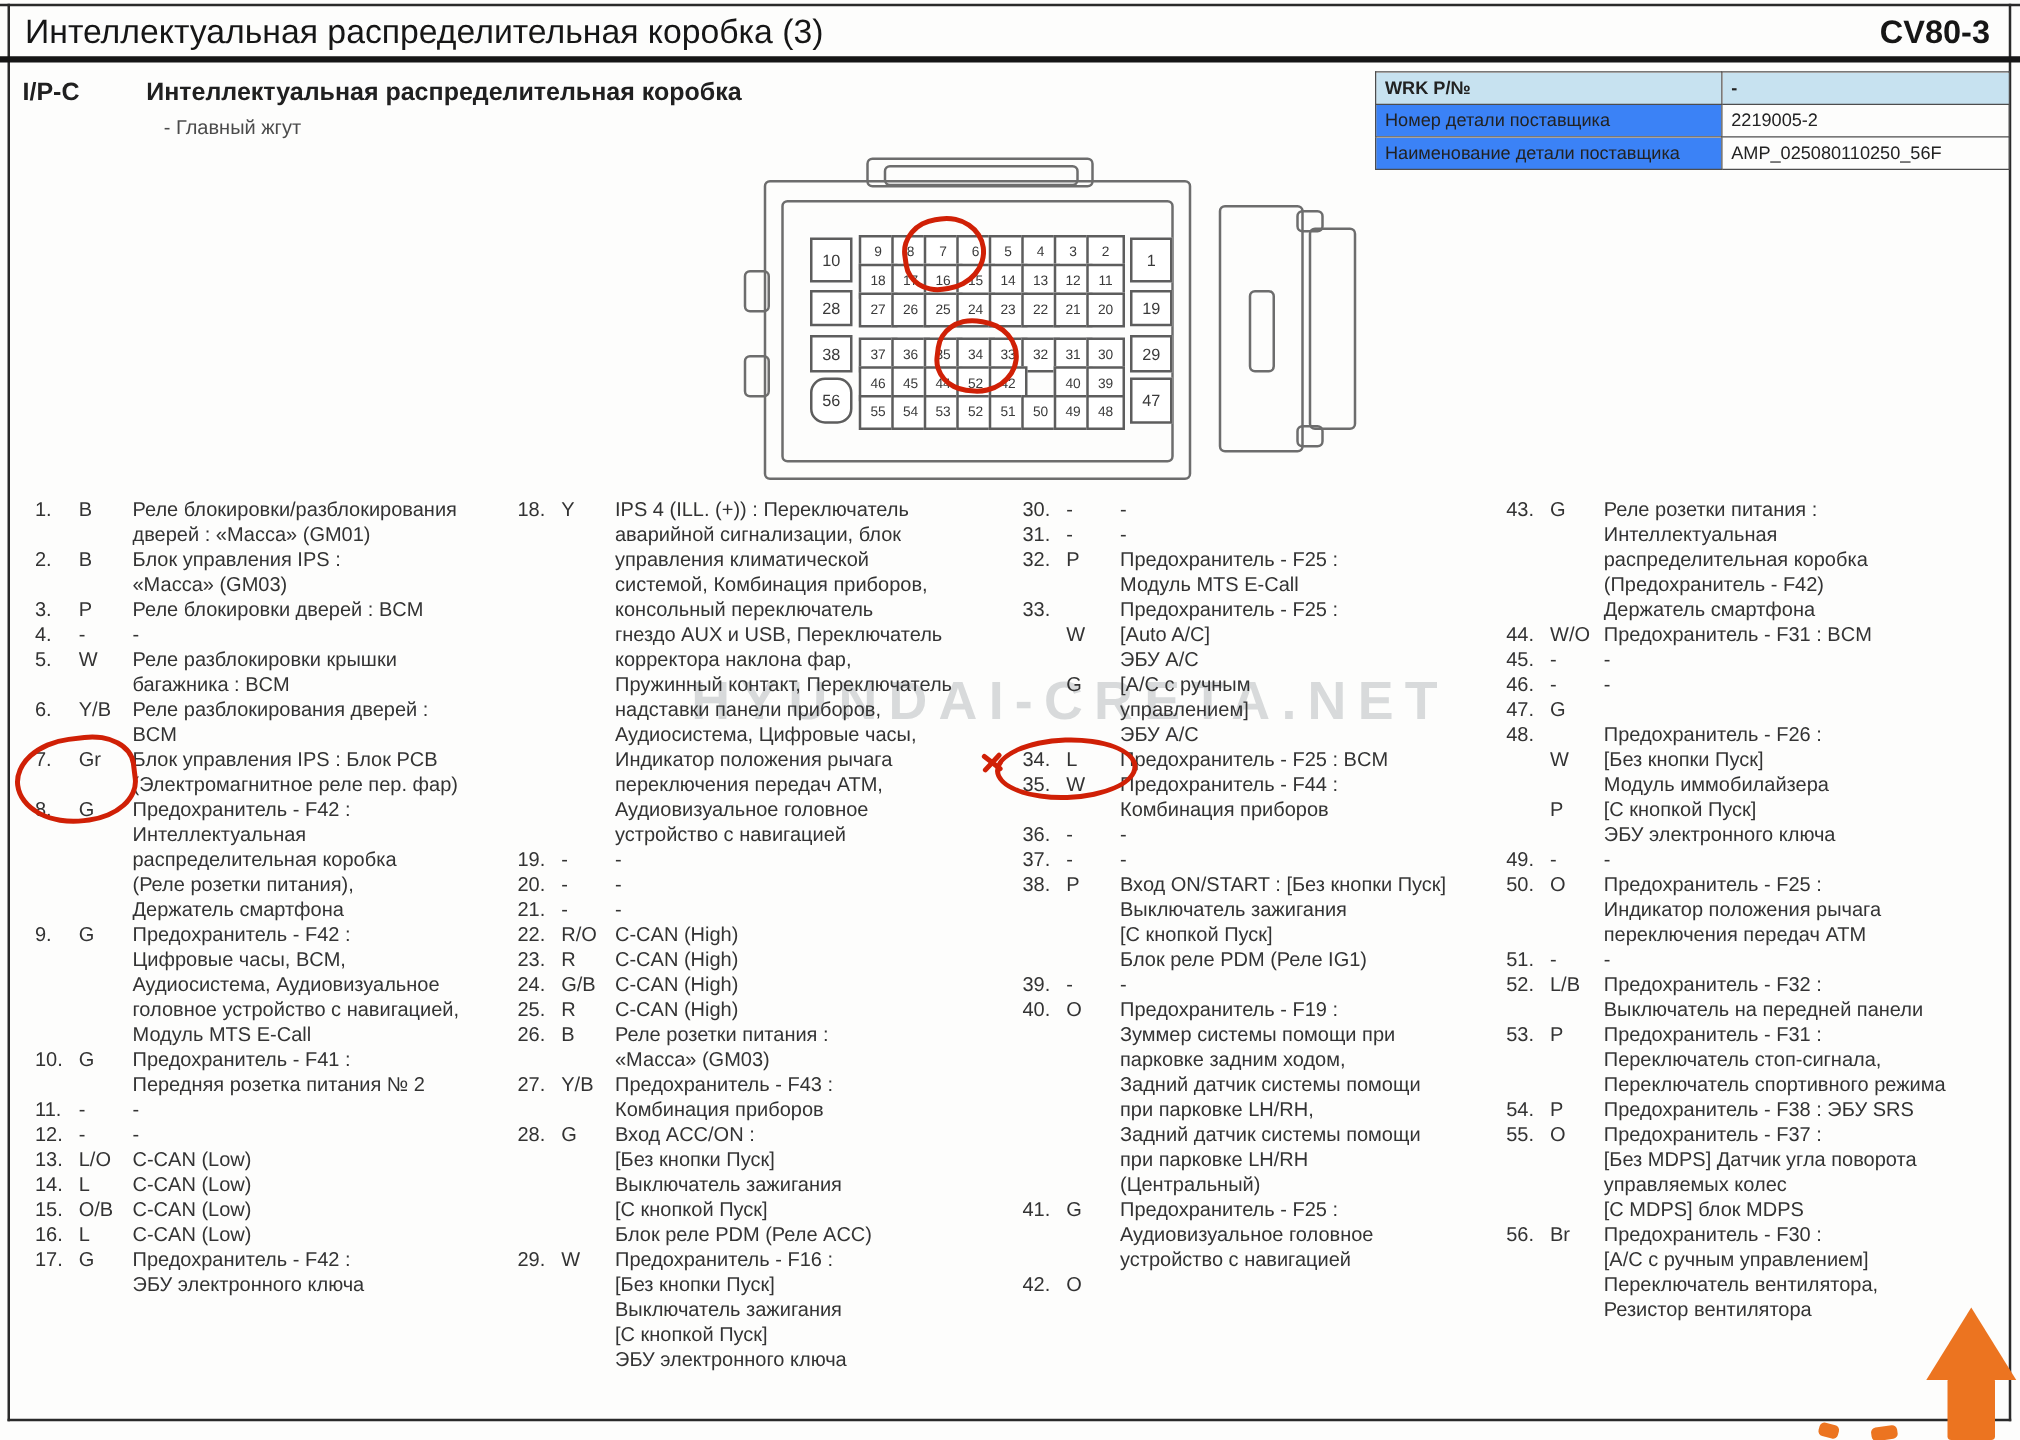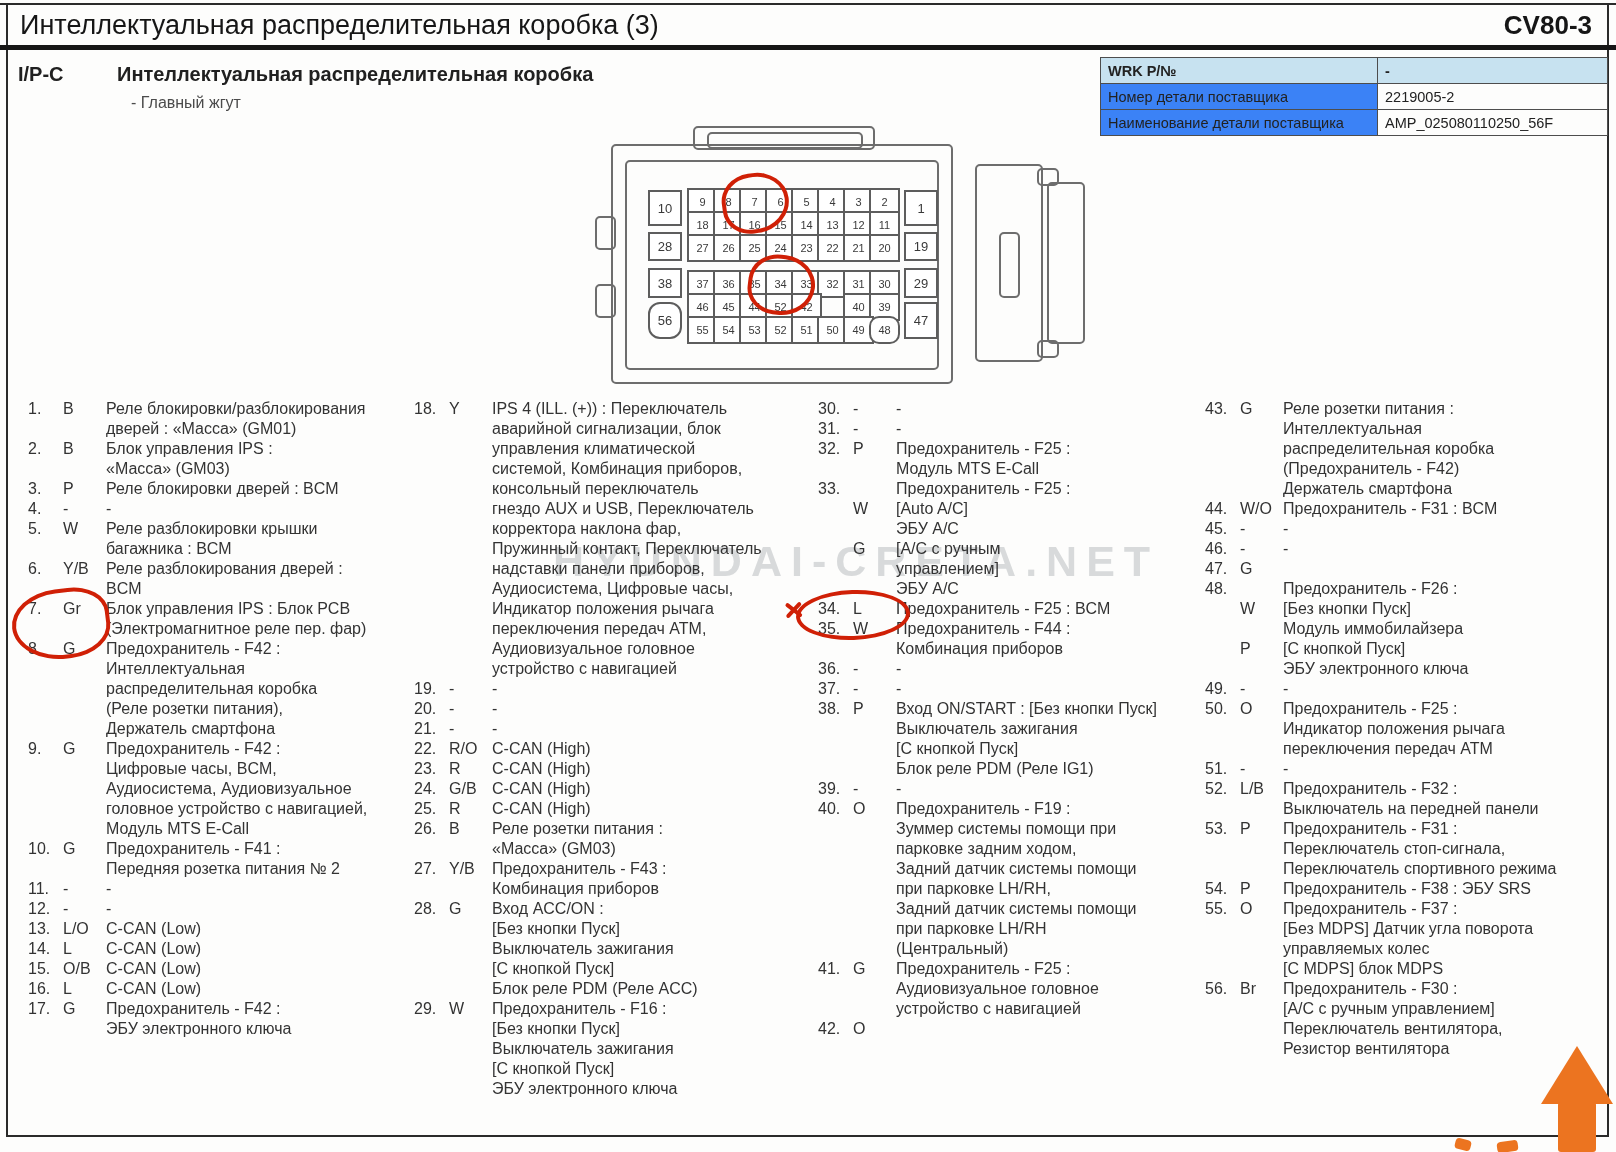--- a/index.html
+++ b/index.html
@@ -154,21 +154,21 @@
         <div class="pin-cell" style="left: 242px; top: 169px; width: 27px; height: 24px; margin-left: 26px;">41</div>
         <div class="pin-cell" style="left: 268px; top: 169px; width: 27px; height: 24px;">40</div>
         <div class="pin-cell" style="left: 294px; top: 169px; width: 27px; height: 24px;">39</div>
         <div class="pin-cell" style="left: 112px; top: 192px; width: 27px; height: 24px;">55</div>
         <div class="pin-cell" style="left: 138px; top: 192px; width: 27px; height: 24px;">54</div>
         <div class="pin-cell" style="left: 164px; top: 192px; width: 27px; height: 24px;">53</div>
         <div class="pin-cell" style="left: 190px; top: 192px; width: 27px; height: 24px;">52</div>
         <div class="pin-cell" style="left: 216px; top: 192px; width: 27px; height: 24px;">51</div>
         <div class="pin-cell" style="left: 242px; top: 192px; width: 27px; height: 24px;">50</div>
         <div class="pin-cell" style="left: 268px; top: 192px; width: 27px; height: 24px;">49</div>
-        <div class="pin-cell" style="left: 294px; top: 192px; width: 27px; height: 24px; border-radius: 10px;">48</div>
+        <div class="pin-cell" style="left: 294px; top: 192px; width: 27px; height: 24px;">48</div>
         <div class="pin-cell big-cell" style="left: 73px; top: 66px; width: 30px; height: 32px;">10</div>
         <div class="pin-cell big-cell" style="left: 73px; top: 108px; width: 30px; height: 25px;">28</div>
         <div class="pin-cell big-cell" style="left: 73px; top: 144px; width: 30px; height: 26px;">38</div>
         <div class="pin-cell big-cell" style="left: 73px; top: 178px; width: 30px; height: 33px; border-radius: 12px;">56</div>
         <div class="pin-cell big-cell" style="left: 329px; top: 66px; width: 30px; height: 32px;">1</div>
         <div class="pin-cell big-cell" style="left: 329px; top: 108px; width: 30px; height: 25px;">19</div>
         <div class="pin-cell big-cell" style="left: 329px; top: 144px; width: 30px; height: 26px;">29</div>
         <div class="pin-cell big-cell" style="left: 329px; top: 178px; width: 30px; height: 33px;">47</div>
         <div class="diag-circle" style="left: 147px; top: 49px; width: 59px; height: 52px; transform: rotate(-8deg);"></div>
         <div class="diag-circle" style="left: 173px; top: 131px; width: 59px; height: 52px; transform: rotate(7deg);"></div>

